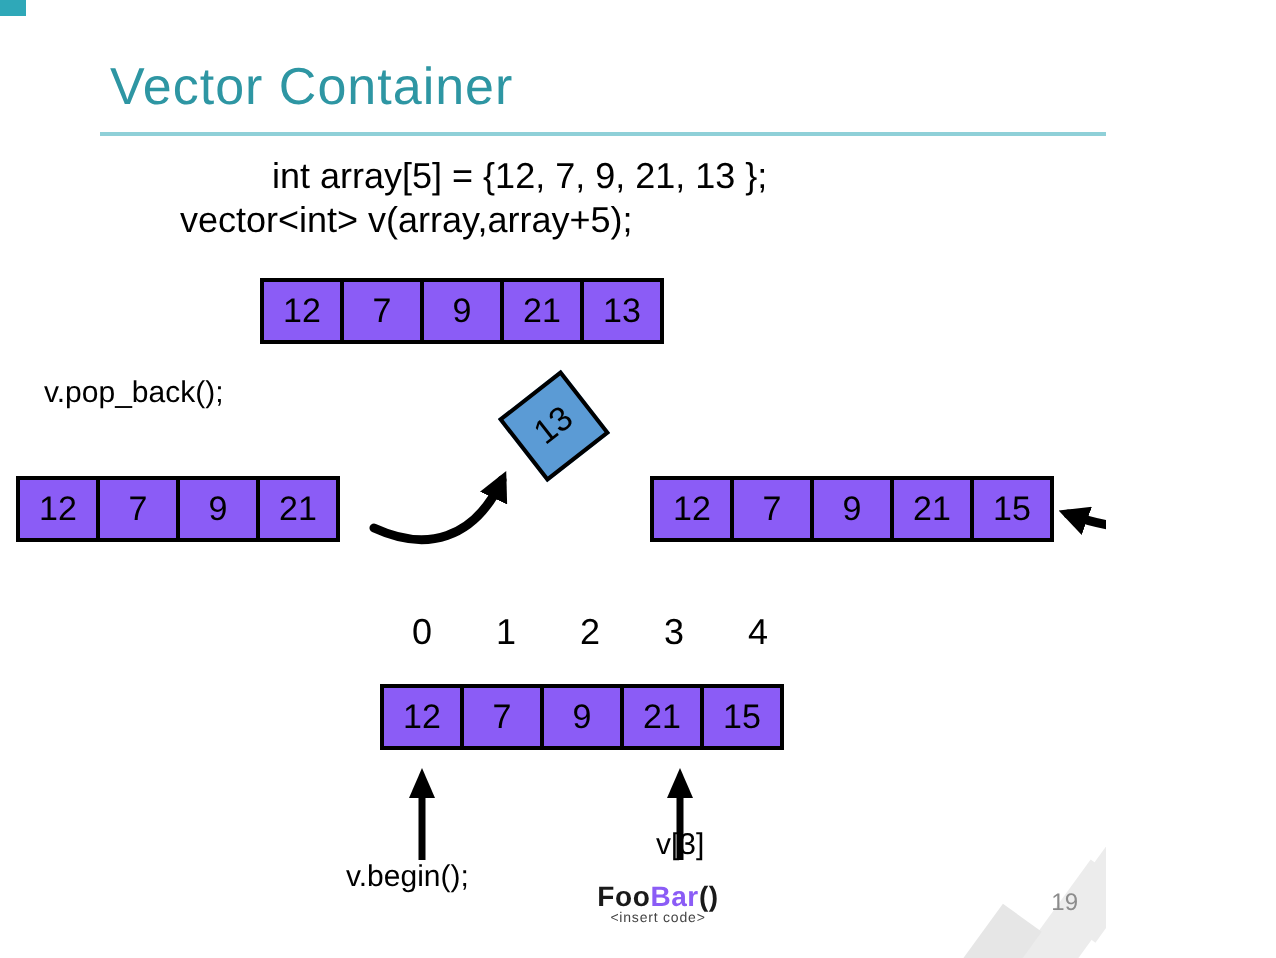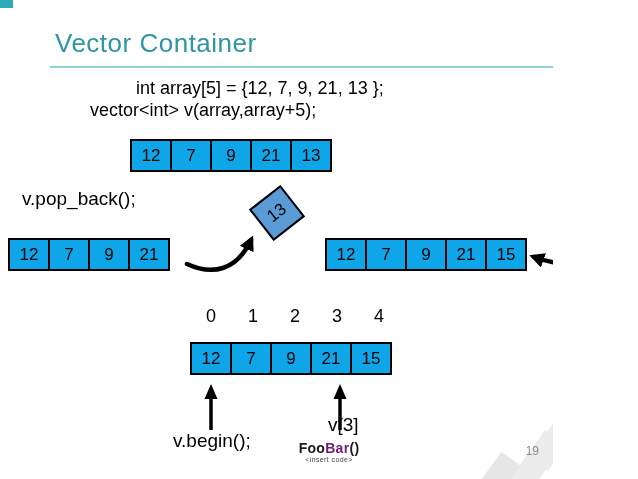--- a/index.html
+++ b/index.html
@@ -19,42 +19,42 @@
   }
   .logo { position:absolute; left:545px; top:26px; z-index:2; }
   .divider { position:absolute; left:50px; top:66px; width:542px; height:2px; background:#8FD0D8; z-index:2; }
 
   .code-line { position:absolute; left:90px; font-size:18px; z-index:2; }
   .code-1 { top:78px;margin-left:46px; }
   .code-2 { top:100px; }
 
   .arr { position:absolute; display:flex; z-index:2; }
   .cell {
-    width:42px; height:33px; background:#0ea5e9; border:2px solid #000;
+    width:42px; height:33px; background:#8b5cf6; border:2px solid #000;
     display:flex; align-items:center; justify-content:center;
     font-size:17px; color:#000;
   }
   .cell + .cell { margin-left:-2px; }
 
-  .lbl { position:absolute; font-size:19px; z-index:2; }
+  .lbl { position:absolute; font-size:15px; z-index:2; }
 
   .diamond {
     position:absolute; width:40px; height:40px; background:#5B9BD5; border:2px solid #000;
     display:flex; align-items:center; justify-content:center; font-size:17px; z-index:2;
   }
   .diamond.dashed { background:#DCE9F6; border:2px dashed #000; font-weight:bold; }
 
   .arrow { position:absolute; z-index:3; }
 
   .idx-row { position:absolute; left:190px; top:306px; display:flex; z-index:2; }
   .idx { width:42px; text-align:center; font-size:18px; }
 
   .watermark { position:absolute; left:281px; top:440px; width:96px; text-align:center; z-index:2; }
   .wm-main { font-size:14px; font-weight:bold; color:#1a1a1a; letter-spacing:0.3px; }
-  .wm-orange { color:#701a75; }
+  .wm-orange { color:#8b5cf6; }
   .wm-sub { font-size:7px; color:#444; margin-top:0px; letter-spacing:0.4px; }
 
   .page-num { position:absolute; right:14px; top:444px; font-size:12px; color:#8C8C8C; z-index:2; }
 </style>
 </head>
 <body>
 
 <div class="slide">
 
   <div>

